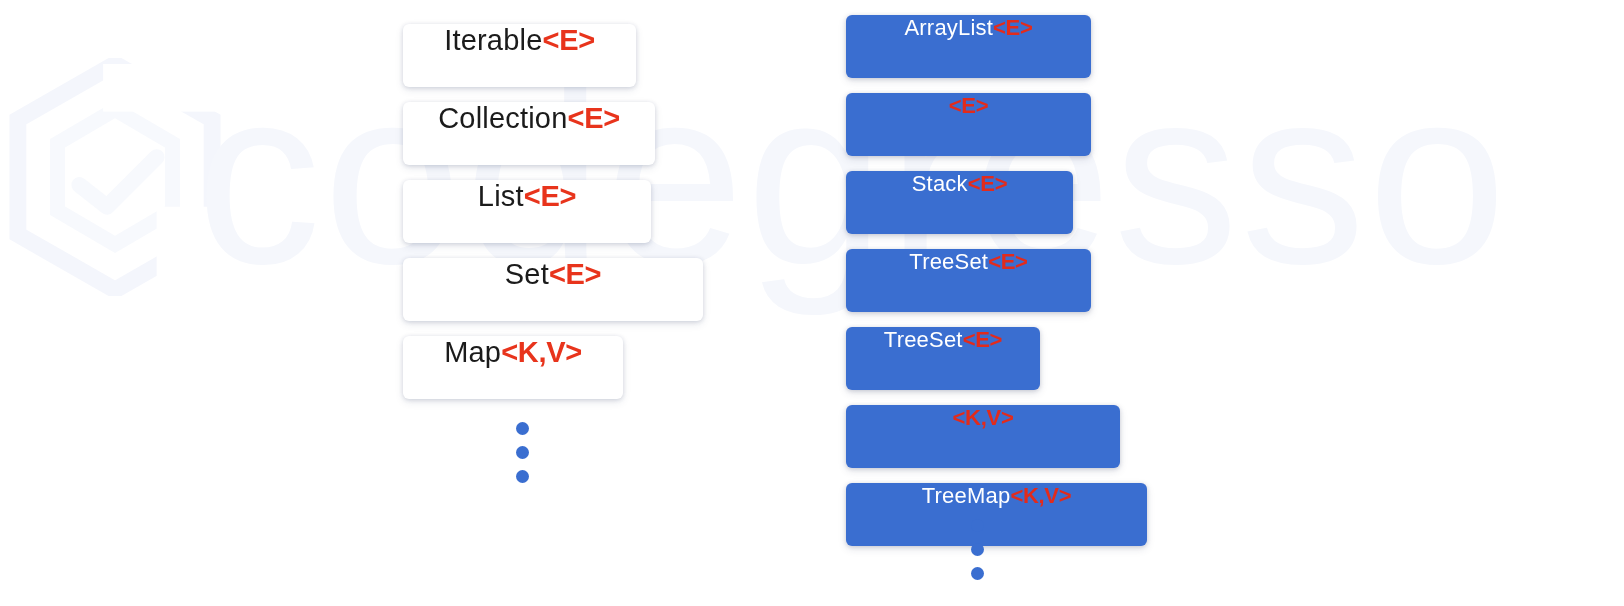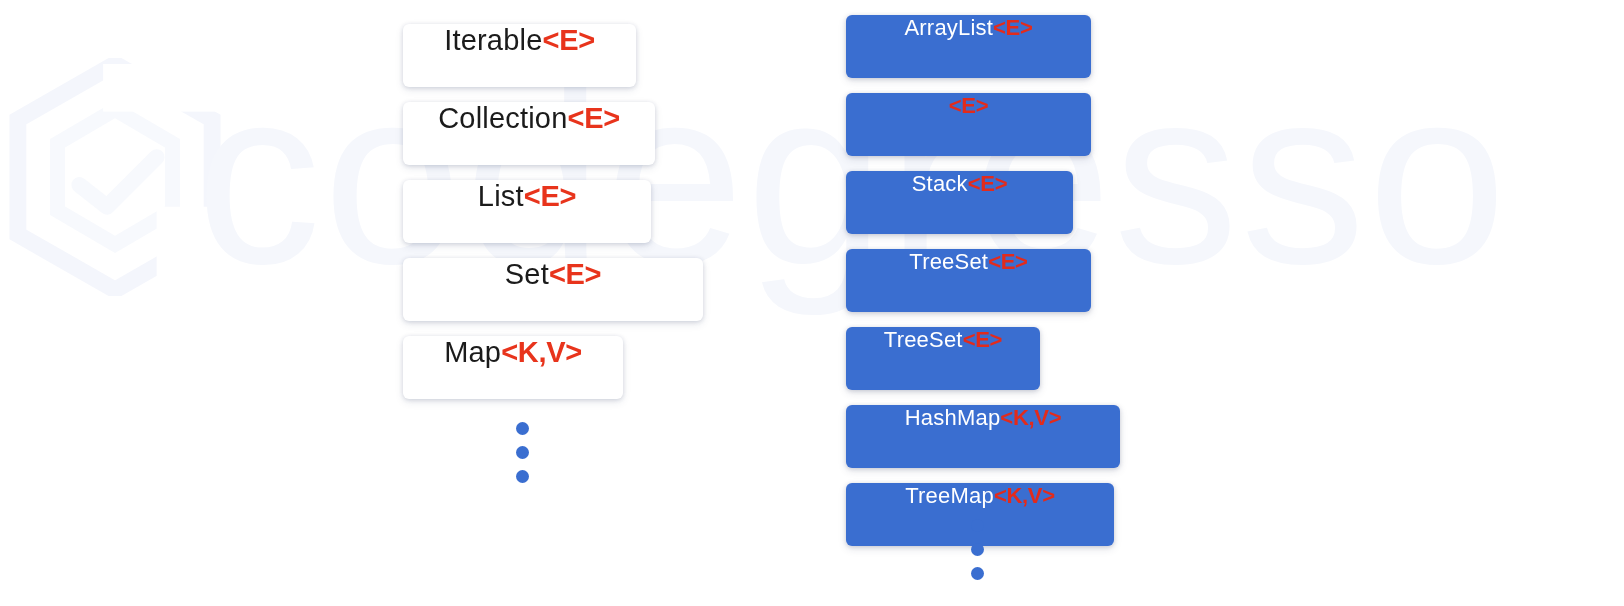--- a/index.html
+++ b/index.html
@@ -174,25 +174,24 @@
       <span class="base">TreeSet</span>
         <span class="generic">&lt;E&gt;</span>
     </div>
 
     <div class="node impl" style="width:194px">
       <span class="base">TreeSet</span>
         <span class="generic">&lt;E&gt;</span>
     </div>
 
     <div class="node impl" style="width:274px">
-      <span class="base">HashMap</span>
         <span class="generic">&lt;K,V&gt;</span>
     </div>
 
-    <div class="node impl" style="width:268px">
+    <div class="node impl" style="width:301px">
       <span class="base">TreeMap</span>
         <span class="generic">&lt;K,V&gt;</span>
     </div>
 
   </div>
 
   <div class="dots" id="dots-interfaces">
     <span class="dot"></span>
     <span class="dot"></span>
     <span class="dot"></span>

